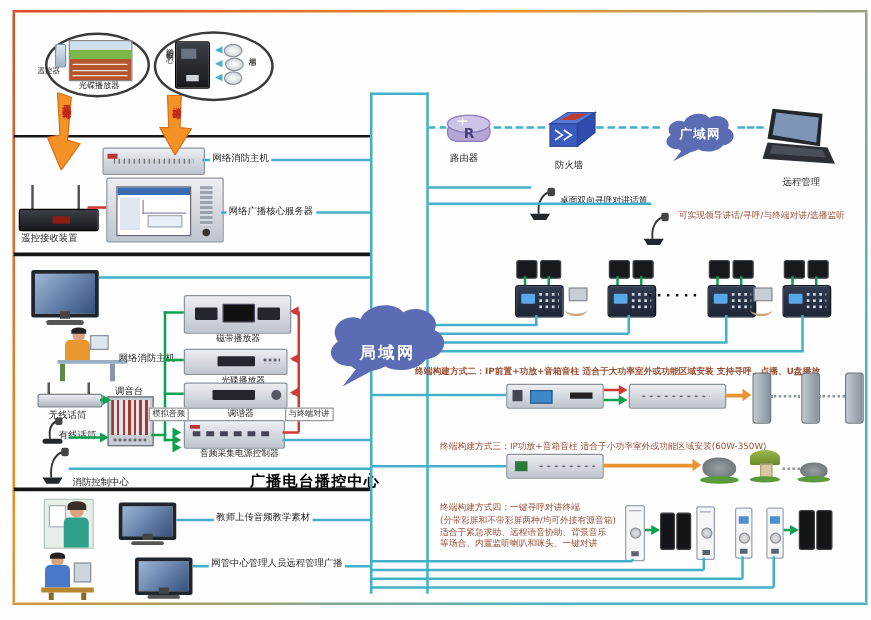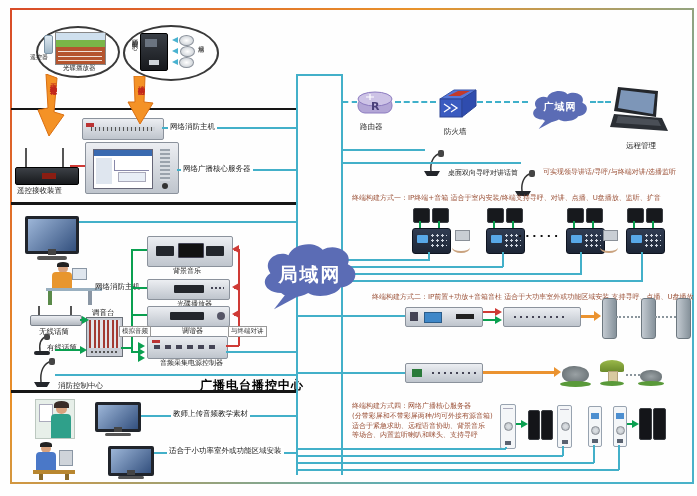--- a/index.html
+++ b/index.html
@@ -178,21 +178,21 @@
   <div class="tr r" style="left:138px;top:342px;"></div>
   <div class="tr r" style="left:138px;top:348px;"></div>
   <div class="tr r" style="left:138px;top:354px;"></div>
   <div class="boxlbl" style="left:119px;top:326px;z-index:3;">模拟音频</div>
 
   <div class="rack" style="left:147px;top:236px;width:84px;height:29px;">
     <div class="darkwin" style="left:8px;top:9px;width:18px;height:10px;"></div>
     <div class="darkwin" style="left:58px;top:9px;width:18px;height:10px;"></div>
     <div class="darkwin" style="left:30px;top:6px;width:24px;height:13px;background:#111;border:1px solid #445;"></div>
   </div>
-  <div class="lbl" style="left:173px;top:267px;font-size:7px;">背景音乐</div>
+  <div class="lbl" style="left:173px;top:267px;font-size:7px;">磁带播放器</div>
 
   <div class="rack" style="left:147px;top:279px;width:81px;height:19px;">
     <div class="darkwin" style="left:26px;top:5px;width:30px;height:8px;"></div>
     <div class="abs" style="right:5px;top:6px;width:14px;height:5px;background-image:radial-gradient(#445 1px,transparent 1.2px);background-size:4px 4px;"></div>
   </div>
   <div class="lbl" style="left:177px;top:300px;font-size:7px;">光碟播放器</div>
 
   <div class="rack" style="left:147px;top:306px;width:81px;height:19px;">
     <div class="darkwin" style="left:22px;top:5px;width:34px;height:8px;"></div>
     <div class="abs" style="right:4px;top:5px;width:8px;height:8px;background:#556;border-radius:50%;"></div>
@@ -249,32 +249,32 @@
     <div class="abs" style="left:0px;top:28px;width:42px;height:4px;background:#b8862f;"></div>
     <div class="abs" style="left:6px;top:32px;width:4px;height:6px;background:#8a6a2a;"></div>
     <div class="abs" style="left:32px;top:32px;width:4px;height:6px;background:#8a6a2a;"></div>
   </div>
   <div class="mon" style="left:108px;top:446px;width:46px;height:33px;">
     <div class="scr"></div>
       <div class="std"></div>
       <div class="base"></div>
   </div>
   <div class="h" style="left:154px;top:452px;width:142px;"></div>
-  <div class="lbl bg" style="left:167px;top:446px;">适合于小功率室外或功能区域安装</div>
+  <div class="lbl bg" style="left:167px;top:446px;">网管中心管理人员远程管理广播</div>
 
   <div class="v" style="left:296px;top:74px;height:401px;"></div>
   <div class="v" style="left:341px;top:74px;height:401px;"></div>
   <div class="h" style="left:296px;top:74px;width:47px;"></div>
 
   <div class="abs" style="left:256px;top:236px;width:108px;height:78px;z-index:5;">
     <svg width="108" height="78" viewBox="0 0 120 84">
       <path d="M28 62 C10 62 4 48 16 40 C6 26 24 14 36 20 C42 6 66 4 74 14 C88 6 108 16 102 30 C116 36 112 54 94 56 C88 66 66 68 58 62 C48 68 34 68 28 62 Z" fill="#5b6cb5"></path>
       <path d="M34 62 L20 80 L50 64 Z" fill="#5b6cb5"></path>
     </svg>
-    <div class="cloudtxt" style="top:26px;font-size:19px;letter-spacing:2px;">局域网</div>
+    <div class="cloudtxt" style="top:37px;font-size:13px;letter-spacing:2px;">局域网</div>
   </div>
 
   <div class="dash" style="left:343px;top:101px;width:14px;"></div>
   <div class="dash" style="left:395px;top:101px;width:41px;"></div>
   <div class="dash" style="left:477px;top:101px;width:51px;"></div>
   <div class="dash" style="left:590px;top:101px;width:21px;"></div>
 
   <svg class="abs" style="left:356px;top:89px;" width="38" height="30">
     <rect x="2" y="9" width="34" height="15" rx="7" fill="#b3a6d6" stroke="#8d7cc0"></rect>
     <ellipse cx="19" cy="10" rx="17" ry="7" fill="#cdc3e6" stroke="#8d7cc0"></ellipse>
@@ -307,31 +307,30 @@
     <polygon points="10,31 50,35 53,41 8,38" fill="#4a4f57"></polygon>
   </svg>
   <div class="lbl" style="left:626px;top:141px;">远程管理</div>
 
   <div class="h" style="left:343px;top:149px;width:82px;"></div>
   <svg class="abs" style="left:421px;top:150px;" width="24" height="26">
     <path d="M20 3 C12 5 9 13 10 21" stroke="#333" fill="none" stroke-width="1.5"></path>
     <rect x="17" y="0" width="6" height="7" rx="2" fill="#444"></rect>
     <path d="M3 21 L19 21 L16 26 L6 26 Z" fill="#23262b"></path>
   </svg>
-  <div class="lbl" style="left:448px;top:156px;font-size:7px;margin-top:13px;">桌面双向寻呼对讲话筒</div>
+  <div class="lbl" style="left:448px;top:156px;font-size:7px;">桌面双向寻呼对讲话筒</div>
 
   <div class="h" style="left:343px;top:162px;width:178px;"></div>
   <svg class="abs" style="left:512px;top:170px;" width="24" height="26">
     <path d="M20 3 C12 5 9 13 10 21" stroke="#333" fill="none" stroke-width="1.5"></path>
     <rect x="17" y="0" width="6" height="7" rx="2" fill="#444"></rect>
     <path d="M3 21 L19 21 L16 26 L6 26 Z" fill="#23262b"></path>
   </svg>
   <div class="brick" style="left:543px;top:168px;">可实现领导讲话/寻呼/与终端对讲/选播监听</div>
 
-  <div class="brick" style="left:352px;top:194px;">终端构建方式一：IP终端+音箱 适合于室内安装/终端支持寻呼、对讲、点播、U盘播放、监听、扩音</div>
 
   <div class="spk" style="left:413px;top:208px;"></div>
     <div class="spk" style="left:432px;top:208px;"></div>
   <div class="v" style="left:419px;top:221px;height:7px;background:#0aa050;"></div>
   <div class="v" style="left:438px;top:221px;height:7px;background:#0aa050;"></div>
   <div class="term" style="left:412px;top:228px;">
       <div class="tl"></div>
       <div class="kp"></div>
     </div>
 
@@ -371,21 +370,21 @@
 
   <div class="h thin" style="left:343px;top:259px;width:87px;"></div>
     <div class="v thin" style="left:428px;top:252px;height:8px;"></div>
   <div class="h thin" style="left:343px;top:266px;width:160px;"></div>
     <div class="v thin" style="left:502px;top:252px;height:15px;"></div>
   <div class="h thin" style="left:343px;top:273px;width:239px;"></div>
     <div class="v thin" style="left:580px;top:252px;height:22px;"></div>
   <div class="h thin" style="left:343px;top:280px;width:300px;"></div>
     <div class="v thin" style="left:641px;top:252px;height:29px;"></div>
 
-  <div class="brick" style="left:372px;top:293px;">终端构建方式二：IP前置+功放+音箱音柱 适合于大功率室外或功能区域安装 支持寻呼、点播、U盘播放</div>
+  <div class="brick" style="left:332px;top:293px;font-weight:bold;">终端构建方式二：IP前置+功放+音箱音柱 适合于大功率室外或功能区域安装 支持寻呼、点播、U盘播放</div>
   <div class="h" style="left:297px;top:315px;width:108px;"></div>
   <div class="rack" style="left:405px;top:307px;width:76px;height:18px;">
     <div class="lcdb" style="left:18px;top:4px;width:16px;height:9px;"></div>
     <div class="abs" style="right:8px;top:6px;width:18px;height:5px;background:#222;"></div>
     <div class="abs" style="left:4px;top:4px;width:8px;height:9px;background:#445;"></div>
   </div>
   <div class="h red" style="left:483px;top:311px;width:13px;"></div>
     <div class="tr r red" style="left:495px;top:308px;"></div>
   <div class="h green" style="left:483px;top:319px;width:13px;"></div>
     <div class="tr r" style="left:495px;top:316px;"></div>
@@ -393,41 +392,42 @@
     <div class="abs" style="left:8px;top:7px;width:56px;height:4px;background-image:radial-gradient(#445 1px,transparent 1.3px);background-size:6px 4px;"></div>
   </div>
   <div class="h orange" style="left:581px;top:315px;width:14px;"></div>
     <div class="tr r orange" style="left:594px;top:311px;"></div>
   <div class="col" style="left:602px;top:298px;height:39px;"></div>
   <div class="dot" style="left:616px;top:316px;width:24px;"></div>
   <div class="col" style="left:641px;top:298px;height:39px;"></div>
   <div class="dot" style="left:655px;top:316px;width:21px;"></div>
   <div class="col" style="left:676px;top:298px;height:39px;"></div>
 
+  <div class="brick" style="left:352px;top:353px;">终端构建方式三：IP功放+音箱音柱 适合于小功率室外或功能区域安装(60W-350W)</div>
   <div class="h" style="left:297px;top:372px;width:108px;"></div>
   <div class="rack" style="left:405px;top:363px;width:76px;height:18px;">
     <div class="abs" style="left:6px;top:5px;width:10px;height:8px;background:#2a7a3a;"></div>
     <div class="abs" style="left:24px;top:7px;width:46px;height:4px;background-image:radial-gradient(#445 1px,transparent 1.3px);background-size:6px 4px;"></div>
   </div>
   <div class="h orange" style="left:483px;top:371px;width:72px;"></div>
     <div class="tr r orange" style="left:554px;top:367px;"></div>
   <div class="abs" style="left:562px;top:366px;width:27px;height:17px;background:radial-gradient(#9aa1a4,#5f686c);border-radius:45% 55% 50% 50%;"></div>
   <div class="abs" style="left:560px;top:381px;width:31px;height:6px;background:#5a9a3a;border-radius:50%;"></div>
   <div class="abs" style="left:600px;top:360px;width:24px;height:12px;background:linear-gradient(#9ab84a,#6a8a2a);border-radius:50% 50% 10% 10%;"></div>
   <div class="abs" style="left:608px;top:371px;width:8px;height:11px;background:#d8c9a0;border:1px solid #b0a078;"></div>
   <div class="abs" style="left:600px;top:381px;width:24px;height:5px;background:#5a9a3a;border-radius:50%;"></div>
   <div class="dot" style="left:626px;top:374px;width:14px;"></div>
   <div class="abs" style="left:640px;top:370px;width:22px;height:13px;background:radial-gradient(#9aa1a4,#5f686c);border-radius:50% 50% 45% 55%;"></div>
   <div class="abs" style="left:638px;top:381px;width:26px;height:5px;background:#5a9a3a;border-radius:50%;"></div>
 
   <div class="brick" style="left:352px;top:402px;">
-    <div>终端构建方式四：网络广播核心服务器</div>
+    <div>终端构建方式四：一键寻呼对讲终端</div>
     <div>(分带彩屏和不带彩屏两种/均可外接有源音箱)</div>
     <div>适合于紧急求助、远程语音协助、背景音乐</div>
-    <div>等场合、内置监听喇叭和咪头、支持寻呼</div>
+    <div>等场合、内置监听喇叭和咪头、一键对讲</div>
   </div>
 
   <div class="panel" style="left:500px;top:404px;width:14px;height:43px;">
       <div class="ln"></div>
       <div class="gr"></div>
       <div class="bt"></div>
     </div>
   <div class="h green" style="left:516px;top:423px;width:7px;"></div>
     <div class="tr r" style="left:521px;top:420px;"></div>
   <div class="blkspk" style="left:528px;top:410px;width:10px;height:28px;"></div>

